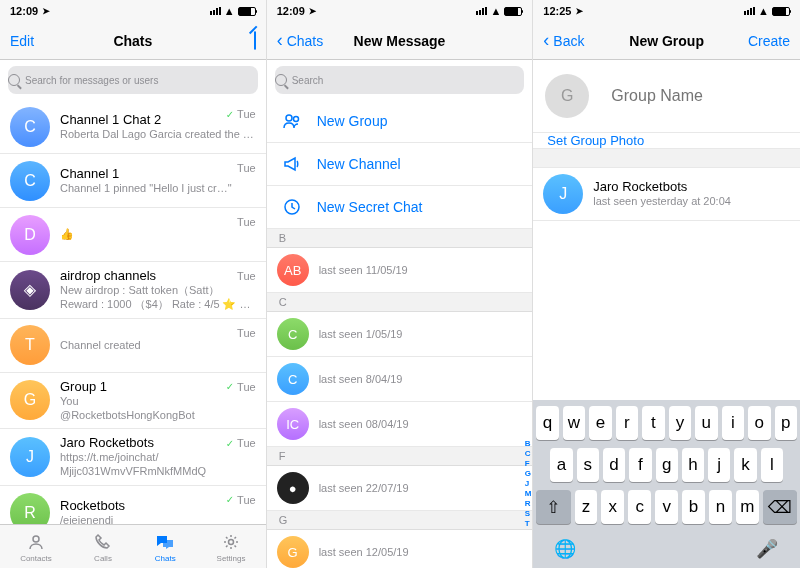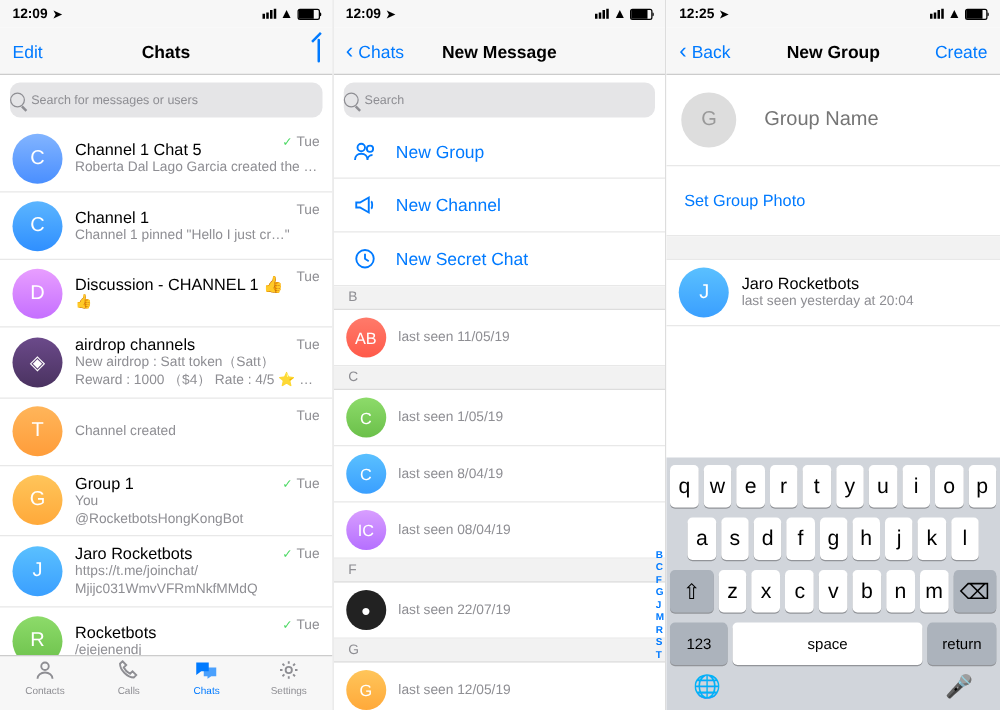--- a/index.html
+++ b/index.html
@@ -28,35 +28,35 @@
 .mag::after{content:"";position:absolute;width:5px;height:1.5px;background:#8e8e93;bottom:-2px;right:-3px;transform:rotate(45deg)}
 .list{flex:1;overflow:hidden}
 .row{display:flex;align-items:center;padding:6px 10px;border-bottom:0.5px solid #e8e8e8;min-height:54px;position:relative}
 .row:last-child{border-bottom:none}
 .ava{width:40px;height:40px;border-radius:50%;display:flex;align-items:center;justify-content:center;color:#fff;font-size:16px;font-weight:500;flex-shrink:0;margin-right:10px}
 .row .txt{flex:1;min-width:0}
 .row .name{font-size:13px;font-weight:500;color:#000;white-space:nowrap;overflow:hidden;text-overflow:ellipsis}
 .row .sub{font-size:11px;color:#8e8e93;white-space:nowrap;overflow:hidden;text-overflow:ellipsis;line-height:1.3}
 .row .meta{font-size:11px;color:#8e8e93;position:absolute;top:8px;right:10px;display:flex;align-items:center;gap:3px}
 .row .check{color:#4cd964;font-size:10px}
-.tabbar{height:44px;background:#f7f7f7;border-top:0.5px solid #ccc;display:flex;justify-content:space-around;align-items:flex-start}
+.tabbar{height:44px;background:#f7f7f7;border-top:0.5px solid #ccc;display:flex;justify-content:space-around;align-items:center}
 .tab{display:flex;flex-direction:column;align-items:center;gap:1px;color:#8e8e93;font-size:8px}
 .tab.active{color:#007aff}
 .tab .ico{width:22px;height:22px;display:flex;align-items:center;justify-content:center}
 .opt{display:flex;align-items:center;padding:10px 14px;border-bottom:0.5px solid #e8e8e8;color:#007aff;font-size:14px;gap:14px}
 .opt .oic{width:22px;height:22px;display:flex;align-items:center;justify-content:center}
 .section{background:#f2f2f2;color:#8e8e93;font-size:11px;font-weight:500;padding:3px 12px;border-bottom:0.5px solid #ddd}
 .crow{display:flex;align-items:center;padding:6px 10px;border-bottom:0.5px solid #e8e8e8;min-height:44px}
 .crow .ava{width:32px;height:32px;font-size:13px}
 .crow .sub{font-size:11px;color:#8e8e93}
 .alphabar{position:absolute;right:1px;top:210px;display:flex;flex-direction:column;font-size:8px;color:#007aff;font-weight:600;gap:1px}
 .grphead{display:flex;align-items:center;padding:14px 12px;gap:12px}
 .grphead .ava{width:44px;height:44px;background:#ddd;color:#999}
 .grphead input{border:none;font-size:16px;flex:1;outline:none}
-.link{color:#007aff;font-size:13px;padding:20px 14px;border-top:0.5px solid #e8e8e8;border-bottom:0.5px solid #e8e8e8}
+.link{color:#007aff;font-size:13px;padding:0 14px;border-top:0.5px solid #e8e8e8;border-bottom:0.5px solid #e8e8e8}
 .gap{height:18px;background:#f2f2f2}
 .keyboard{background:#d1d5db;padding:6px 3px;flex-shrink:0}
 .krow{display:flex;gap:4px;margin-bottom:8px;justify-content:center}
 .key{background:#fff;border-radius:4px;height:34px;flex:1;display:flex;align-items:center;justify-content:center;font-size:17px;box-shadow:0 1px 0 rgba(0,0,0,0.3)}
 .key.sp{background:#acb3bc}
 .key.space{flex:5;font-size:13px}
 .krow.r2{padding:0 14px}
 .krow.r3{padding:0}
 .kbot{display:flex;gap:4px}
 .kbot .key{font-size:12px}
@@ -94,37 +94,36 @@
     <span class="icon"><span class="compose"></span></span>
   </div>
   <div class="searchbar">
         <span class="mag"></span>
         <span>Search for messages or users</span>
       </div>
   <div class="list" id="list1">
         <div class="row">
           <div class="ava" style="background:linear-gradient(#82b4ff,#4a8fff)">C</div>
   <div class="txt">
-            <div class="name">Channel 1 Chat 5</div>
+            <div class="name">Channel 1 Chat 2</div>
   <div class="sub">Roberta Dal Lago Garcia created the gr…</div>
   </div>
   <div class="meta"><span class="check">✓</span>Tue</div>
         </div>
         <div class="row">
           <div class="ava" style="background:linear-gradient(#5bb5ff,#2f8fff)">C</div>
   <div class="txt">
             <div class="name">Channel 1</div>
   <div class="sub">Channel 1 pinned "Hello I just cr…"</div>
   </div>
   <div class="meta">Tue</div>
         </div>
         <div class="row">
           <div class="ava" style="background:linear-gradient(#e89eff,#c56fff)">D</div>
   <div class="txt">
-            <div class="name">Discussion - CHANNEL 1 👍</div>
   <div class="sub">👍</div>
   </div>
   <div class="meta">Tue</div>
         </div>
         <div class="row">
           <div class="ava" style="background:linear-gradient(#6b4a8a,#4a3260)">◈</div>
   <div class="txt">
             <div class="name">airdrop channels</div>
   <div class="sub">New airdrop : Satt token（Satt）</div>
   <div class="sub">Reward : 1000 （$4）  Rate : 4/5 ⭐ ⭐…</div>
@@ -389,25 +388,20 @@
             <div class="key">z</div>
             <div class="key">x</div>
             <div class="key">c</div>
             <div class="key">v</div>
             <div class="key">b</div>
             <div class="key">n</div>
             <div class="key">m</div>
           </div>
       <div class="key sp" style="flex:1.3">⌫</div>
     </div>
-    <div class="kbot">
-      <div class="key sp" style="flex:1.5">123</div>
-      <div class="key space">space</div>
-      <div class="key sp" style="flex:1.8">return</div>
-    </div>
     <div class="kfoot">
       <span style="font-size:18px">🌐</span>
       <span style="font-size:18px">🎤</span>
     </div>
   </div>
 </div>
 
 </div>
 
 </body></html>

